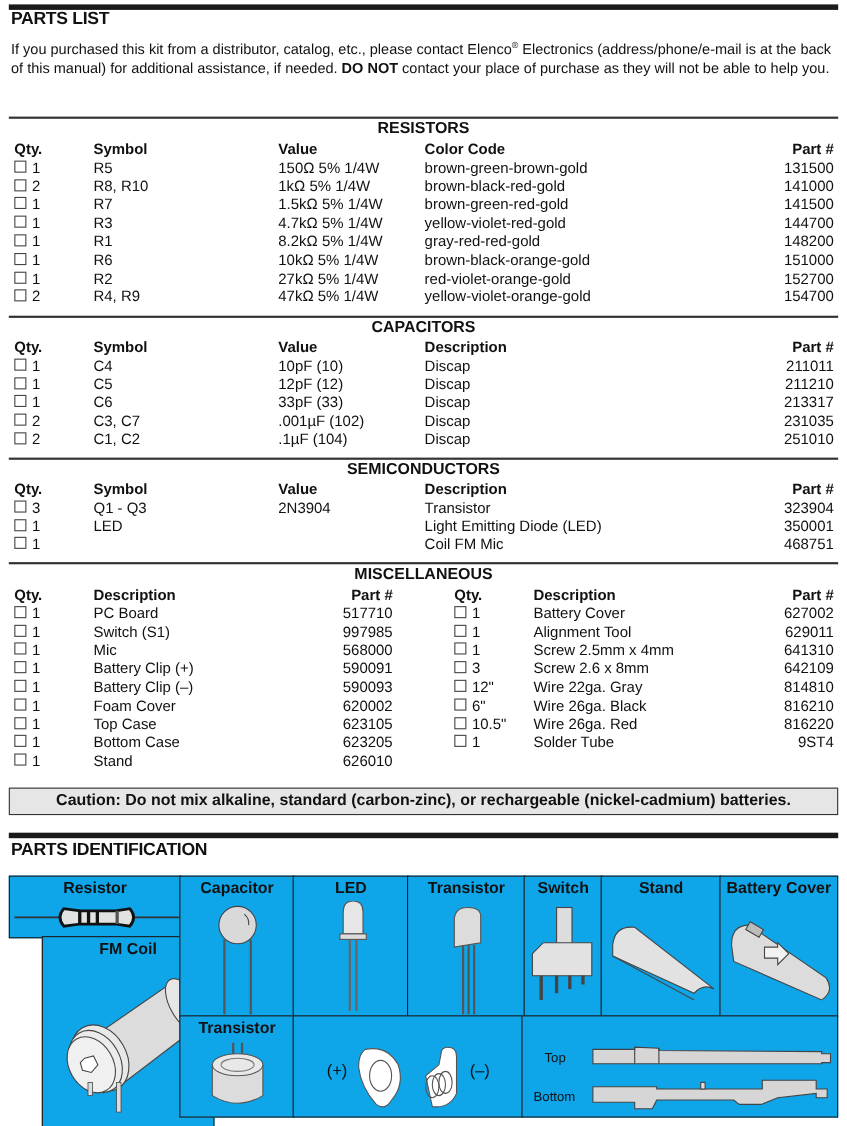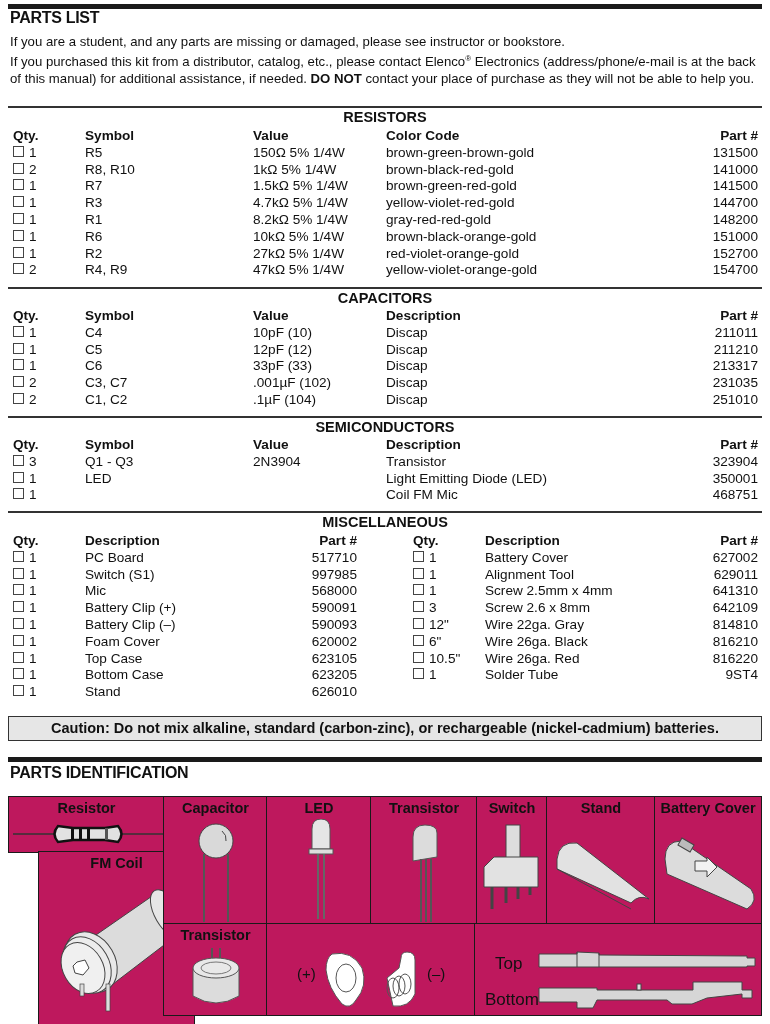--- a/index.html
+++ b/index.html
@@ -21,32 +21,31 @@
   .c-desc { left:386px; }
   .c-part { right:12px; text-align:right; }
   .m-qty1 { left:13px; }
   .m-desc1 { left:85px; }
   .m-part1 { right:413px; text-align:right; }
   .m-qty2 { left:413px; }
   .m-desc2 { left:485px; }
   .m-part2 { right:12px; text-align:right; }
   .caution { position:absolute; left:8px; top:716px; width:752px; height:23px; border:1.5px solid #333;
              background:#e6e6e6; font-weight:bold; font-size:14.5px; line-height:23px; text-align:center; }
-  .cell { position:absolute; border:1.5px solid #1a1a1a; box-sizing:border-box; background:#be185d; }
+  .cell { position:absolute; border:1.5px solid #1a1a1a; box-sizing:border-box; background:#0ea5e9; }
   .cell-label { position:absolute; left:0; right:0; top:3px; text-align:center; font-weight:bold; font-size:14.5px; }
   .cell svg { position:absolute; }
-  .small-lbl { position:absolute; font-size:17px; }
+  .small-lbl { position:absolute; font-size:12px; }
 </style>
 </head>
 <body>
 
 <div class="bar" style="top:4px;"></div>
 <div class="title" style="top:9px;">PARTS LIST</div>
 <div class="intro">
-  <div>If you are a student, and any parts are missing or damaged, please see instructor or bookstore.</div>
   <div><span>If you purchased this kit from a distributor, catalog, etc., please contact Elenco</span><sup style="font-size:8px;">®</sup><span> Electronics (address/phone/e-mail is at the back of this manual) for additional assistance, if needed.  </span><b>DO NOT</b><span> contact your place of purchase as they will not be able to help you.</span></div>
 </div>
 
 <div class="thin" style="top:106px;"></div>
 <div class="sec-title" style="top:109px;">RESISTORS</div>
 <div id="res-table">
     <div class="row hdr" style="top:127px;">
       <span class="qty">Qty.</span>
       <span class="c-sym">Symbol</span>
       <span class="c-val">Value</span>

